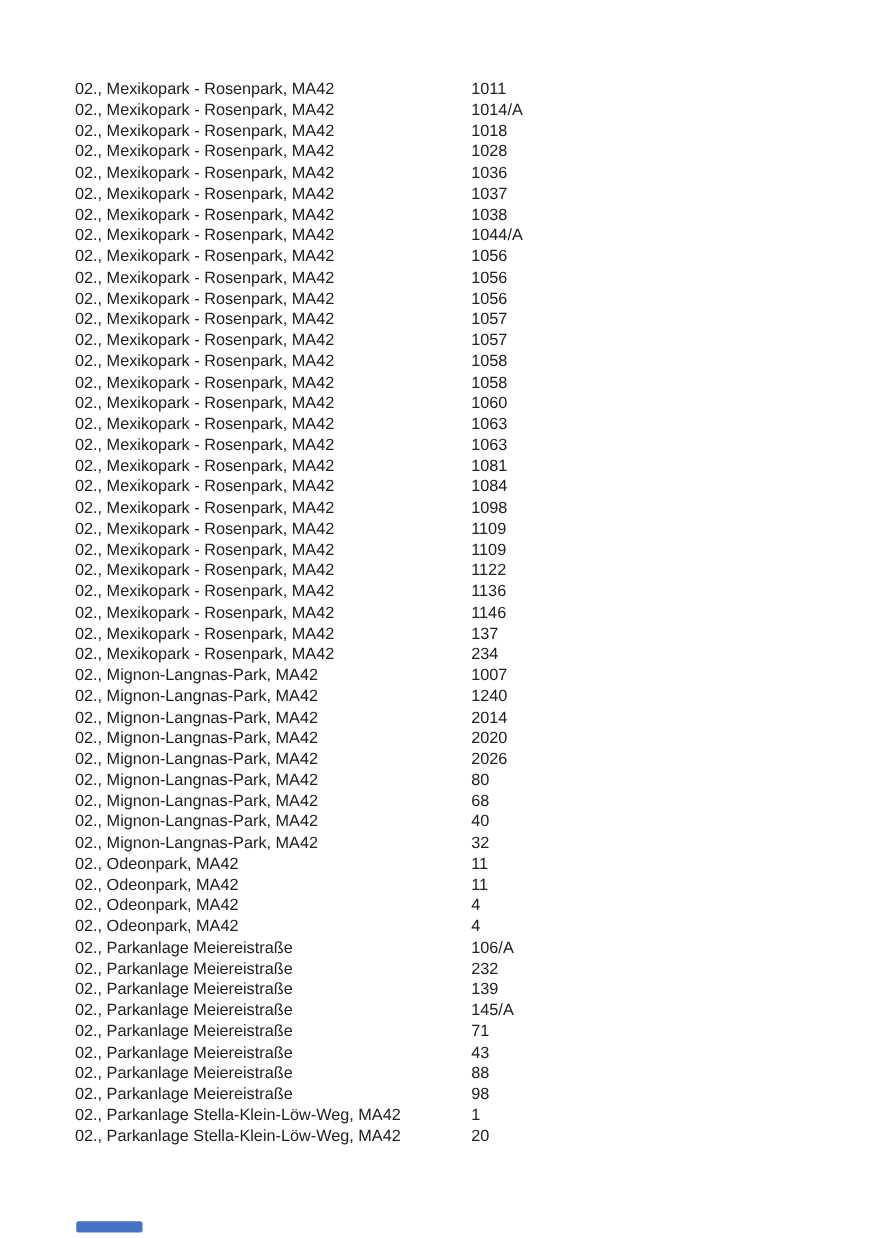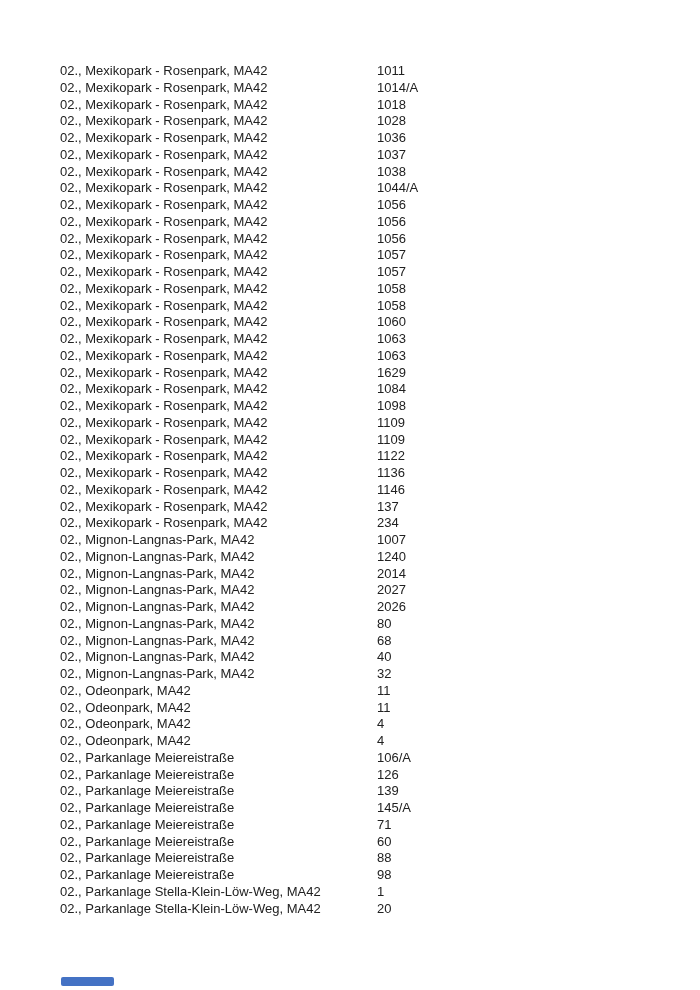--- a/index.html
+++ b/index.html
@@ -140,21 +140,21 @@
     <span class="cell value">1063</span>
   </div>
 
   <div class="row">
     <span class="cell name">02., Mexikopark - Rosenpark, MA42</span>
     <span class="cell value">1063</span>
   </div>
 
   <div class="row">
     <span class="cell name">02., Mexikopark - Rosenpark, MA42</span>
-    <span class="cell value">1629</span>
+    <span class="cell value">1081</span>
   </div>
 
   <div class="row">
     <span class="cell name">02., Mexikopark - Rosenpark, MA42</span>
     <span class="cell value">1084</span>
   </div>
 
   <div class="row">
     <span class="cell name">02., Mexikopark - Rosenpark, MA42</span>
     <span class="cell value">1098</span>
@@ -205,21 +205,21 @@
     <span class="cell value">1240</span>
   </div>
 
   <div class="row">
     <span class="cell name">02., Mignon-Langnas-Park, MA42</span>
     <span class="cell value">2014</span>
   </div>
 
   <div class="row">
     <span class="cell name">02., Mignon-Langnas-Park, MA42</span>
-    <span class="cell value">2027</span>
+    <span class="cell value">2020</span>
   </div>
 
   <div class="row">
     <span class="cell name">02., Mignon-Langnas-Park, MA42</span>
     <span class="cell value">2026</span>
   </div>
 
   <div class="row">
     <span class="cell name">02., Mignon-Langnas-Park, MA42</span>
     <span class="cell value">80</span>
@@ -260,41 +260,41 @@
     <span class="cell value">4</span>
   </div>
 
   <div class="row">
     <span class="cell name">02., Parkanlage Meiereistraße</span>
     <span class="cell value">106/A</span>
   </div>
 
   <div class="row">
     <span class="cell name">02., Parkanlage Meiereistraße</span>
-    <span class="cell value">126</span>
+    <span class="cell value">232</span>
   </div>
 
   <div class="row">
     <span class="cell name">02., Parkanlage Meiereistraße</span>
     <span class="cell value">139</span>
   </div>
 
   <div class="row">
     <span class="cell name">02., Parkanlage Meiereistraße</span>
     <span class="cell value">145/A</span>
   </div>
 
   <div class="row">
     <span class="cell name">02., Parkanlage Meiereistraße</span>
     <span class="cell value">71</span>
   </div>
 
   <div class="row">
     <span class="cell name">02., Parkanlage Meiereistraße</span>
-    <span class="cell value">60</span>
+    <span class="cell value">43</span>
   </div>
 
   <div class="row">
     <span class="cell name">02., Parkanlage Meiereistraße</span>
     <span class="cell value">88</span>
   </div>
 
   <div class="row">
     <span class="cell name">02., Parkanlage Meiereistraße</span>
     <span class="cell value">98</span>

